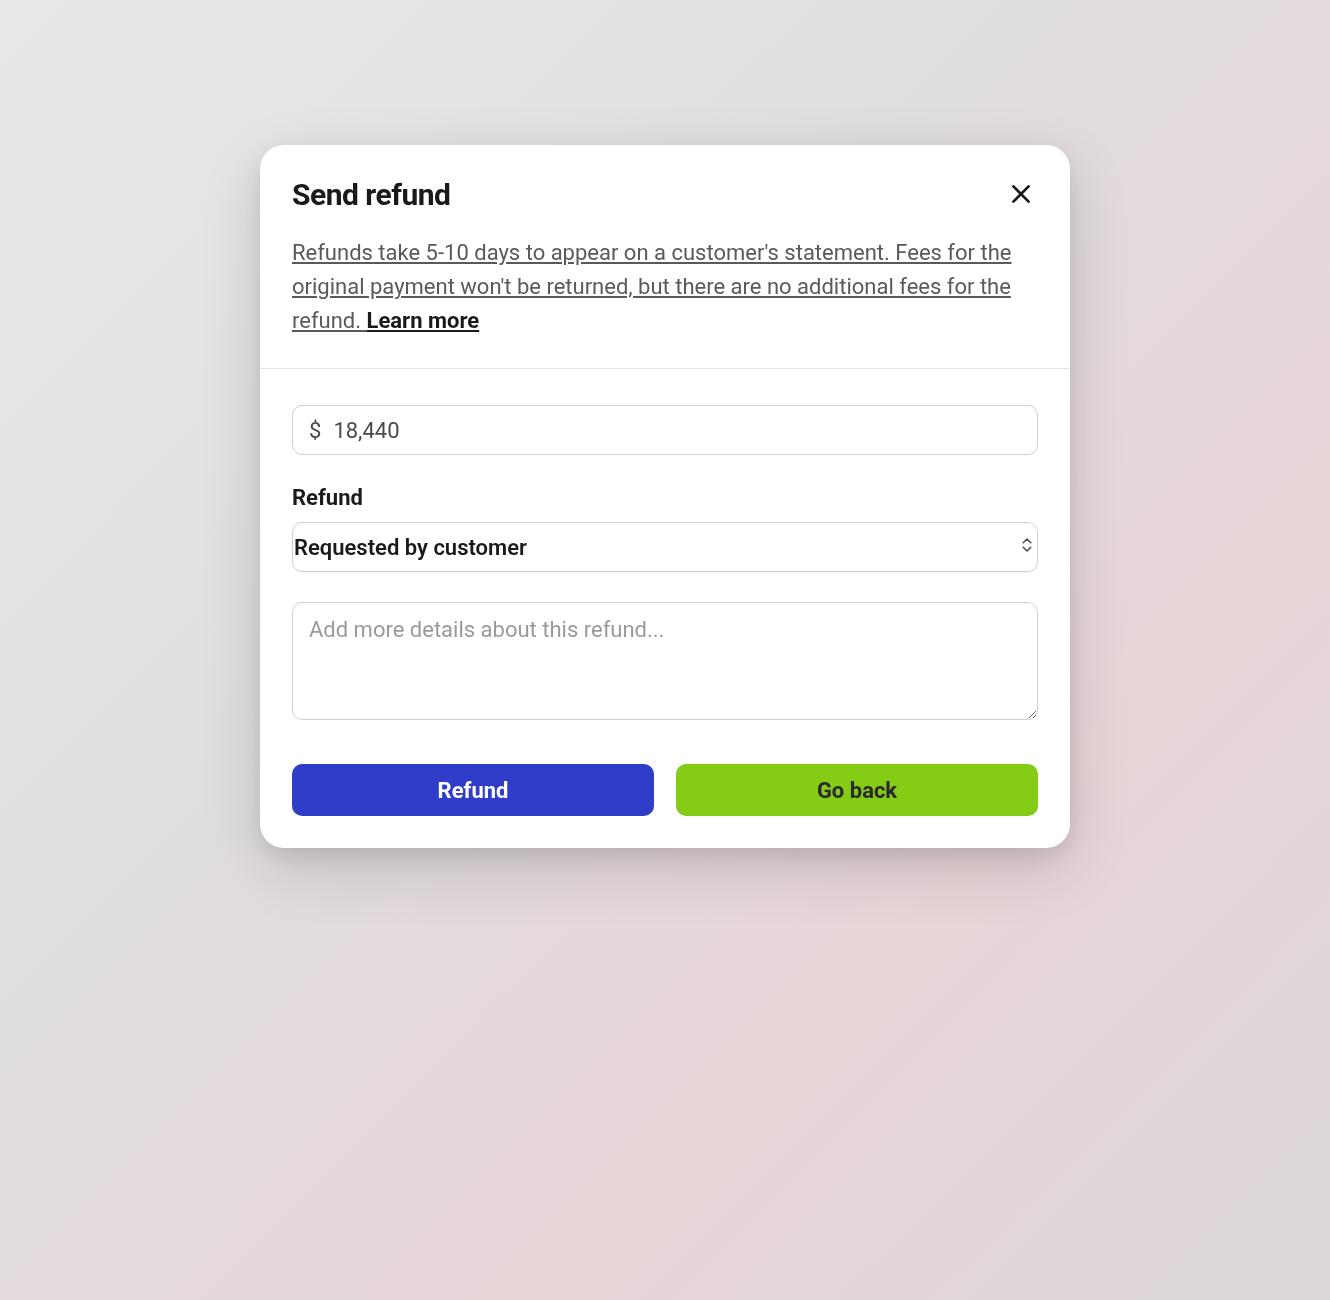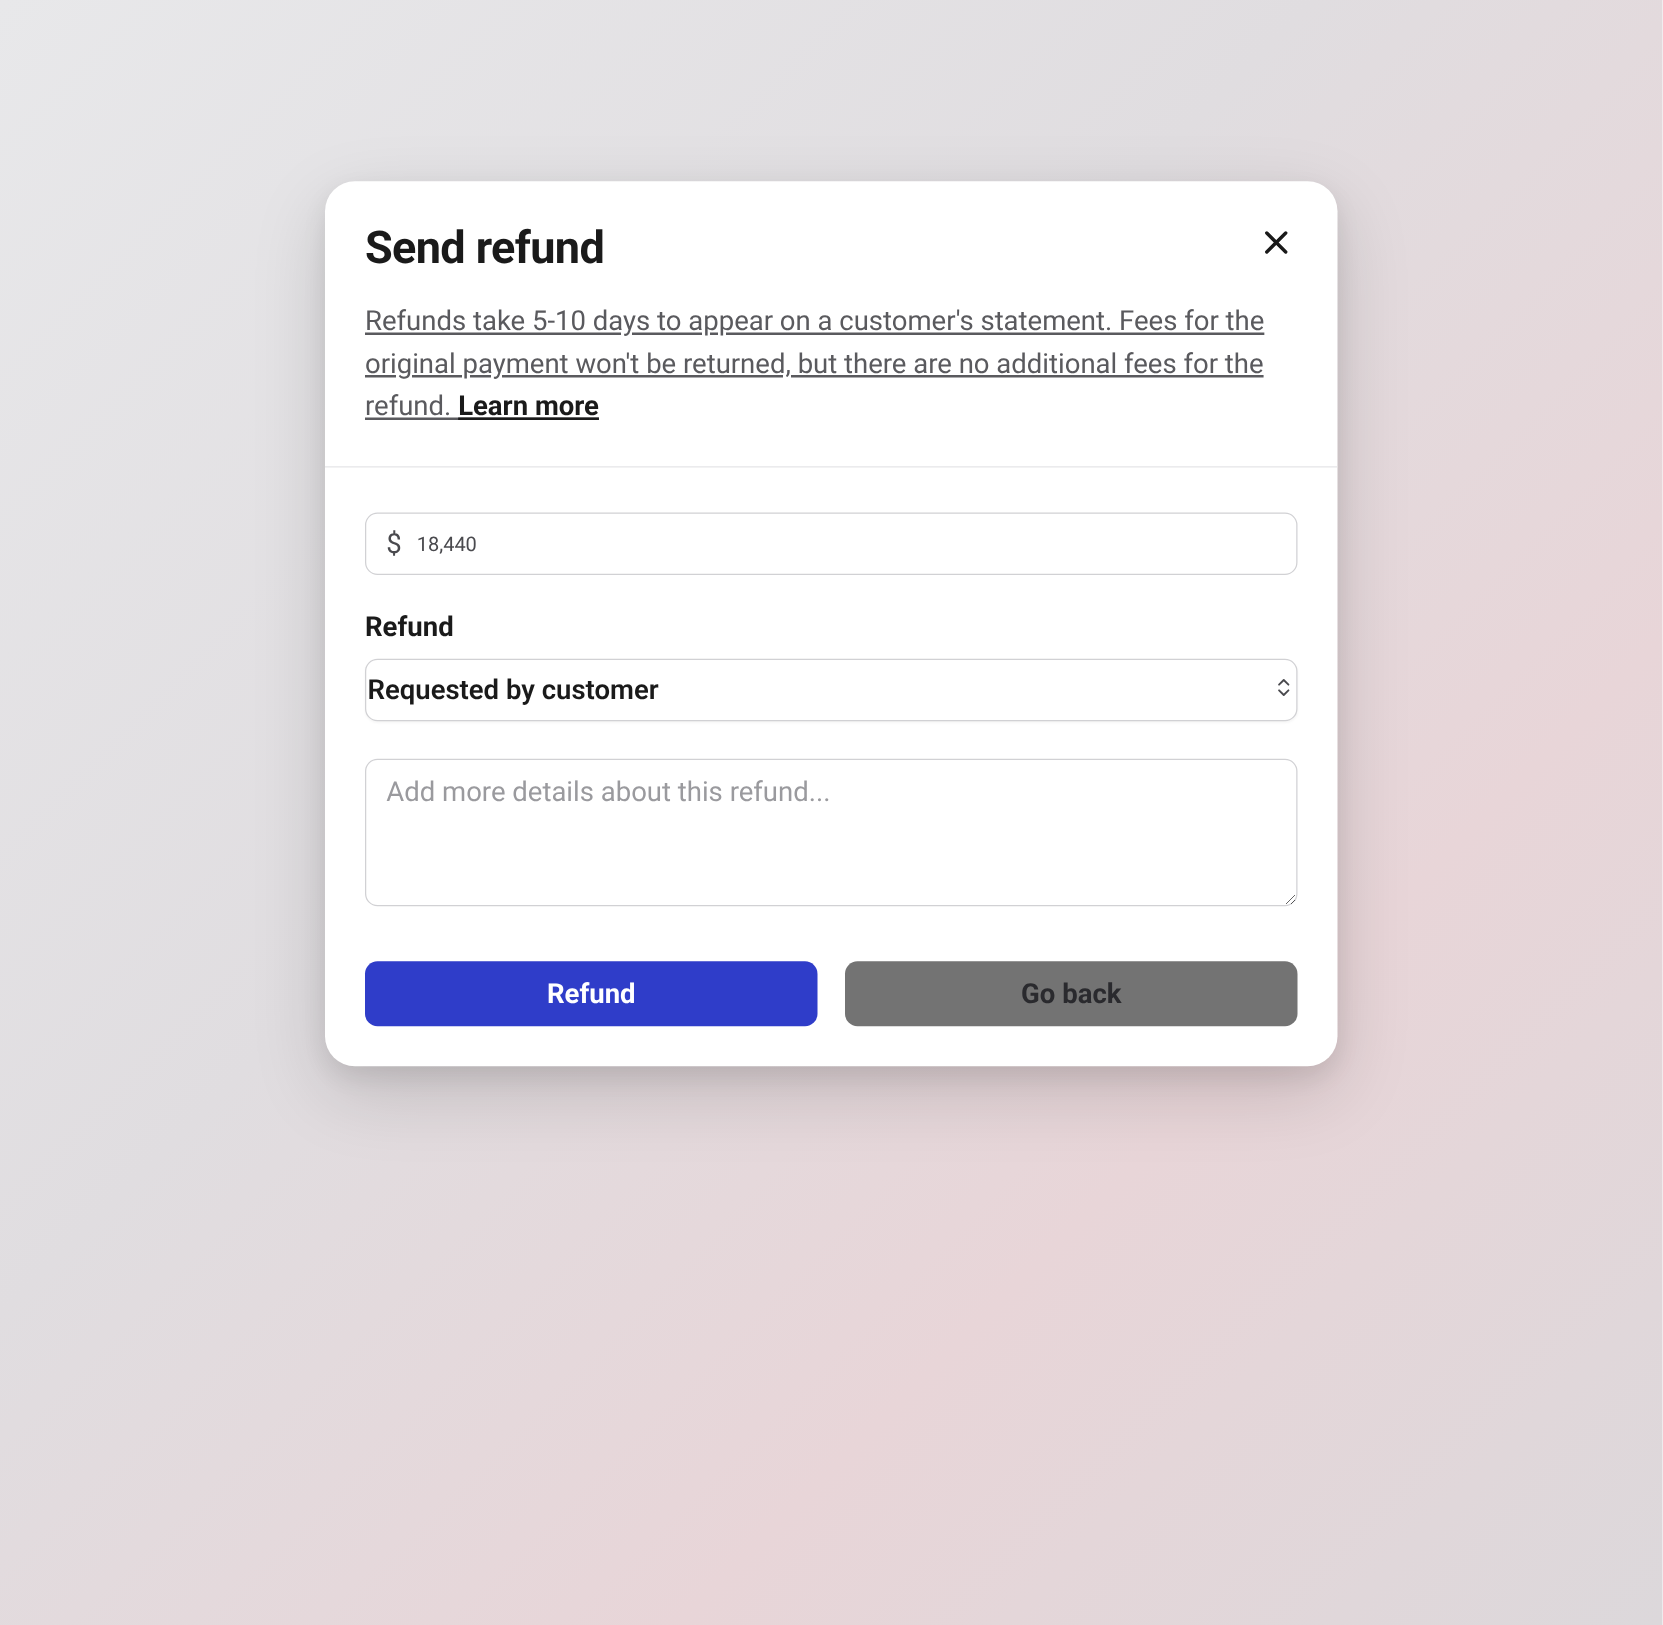--- a/index.html
+++ b/index.html
@@ -32,21 +32,21 @@
       border-bottom: 1px solid #e5e5e7;
     }
     
     .modal-title-row {
       display: flex;
       justify-content: space-between;
       align-items: flex-start;
     }
     
     .modal-title {
-      font-size: 36px;
+      font-size: 30px;
       font-weight: 700;
       color: #1a1a1a;
       letter-spacing: -0.5px;
     }
     
     .close-button {
       background: none;
       border: none;
       cursor: pointer;
       padding: 4px;
@@ -106,21 +106,21 @@
     .currency-symbol {
       font-size: 22px;
       color: #4a4a4e;
       margin-right: 12px;
     }
     
     .amount-input {
       flex: 1;
       border: none;
       outline: none;
-      font-size: 16px;
+      font-size: 22px;
       color: #4a4a4e;
       background: transparent;
       font-family: inherit;
     }
     
     .select-wrapper {
       position: relative;
       display: flex;
       align-items: center;
       border: 1px solid #d1d1d4;
@@ -182,21 +182,21 @@
       border: none;
       font-family: inherit;
     }
     
     .btn-primary {
       background: #2f3dc9;
       color: #ffffff;
     }
     
     .btn-secondary {
-      background: #737373;
+      background: #84cc16;
       color: #2a2a2e;
     }
   </style>
 </head>
 <body>
 
 <div class="modal">
   <div class="modal-header">
     <div class="modal-title-row">
       <h1 class="modal-title">Send refund</h1>

